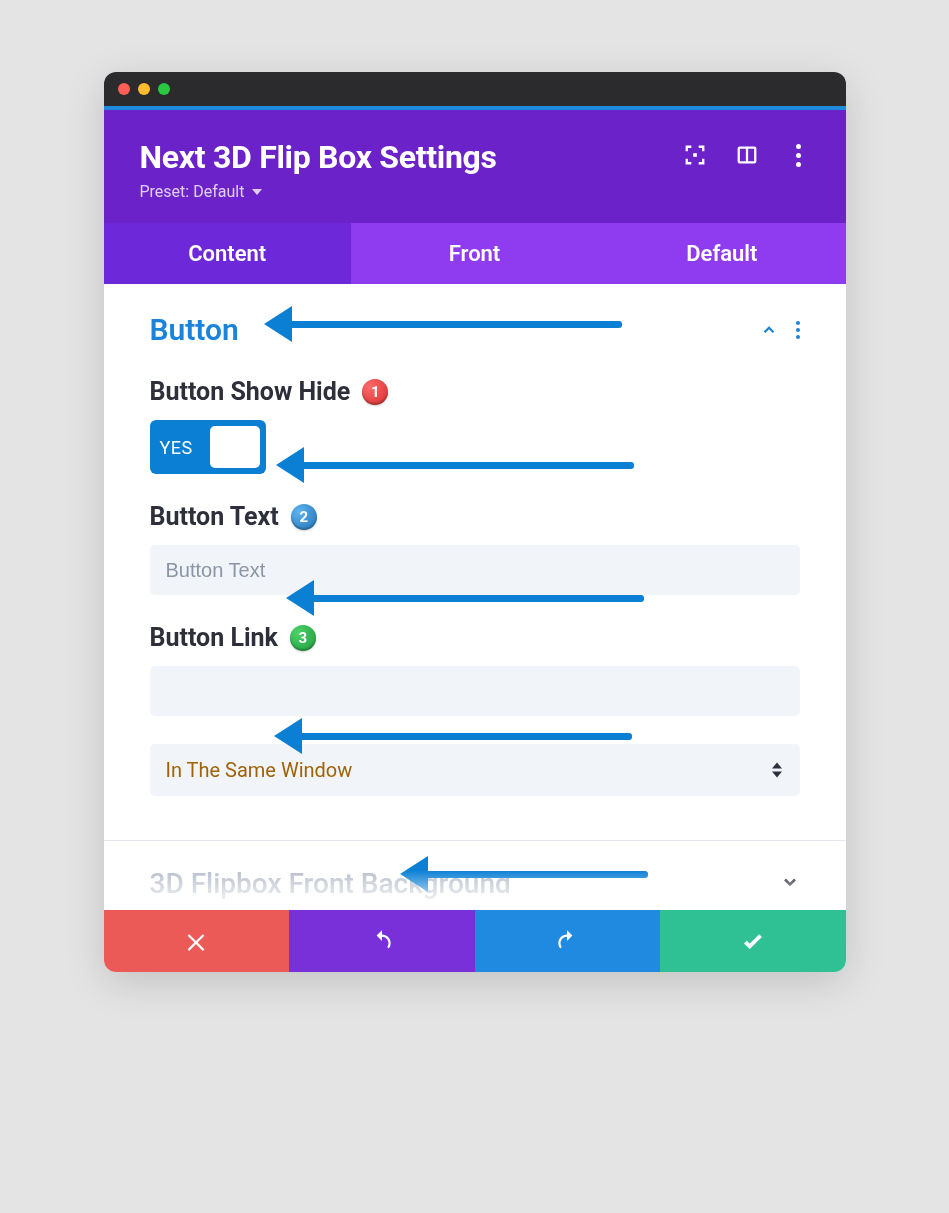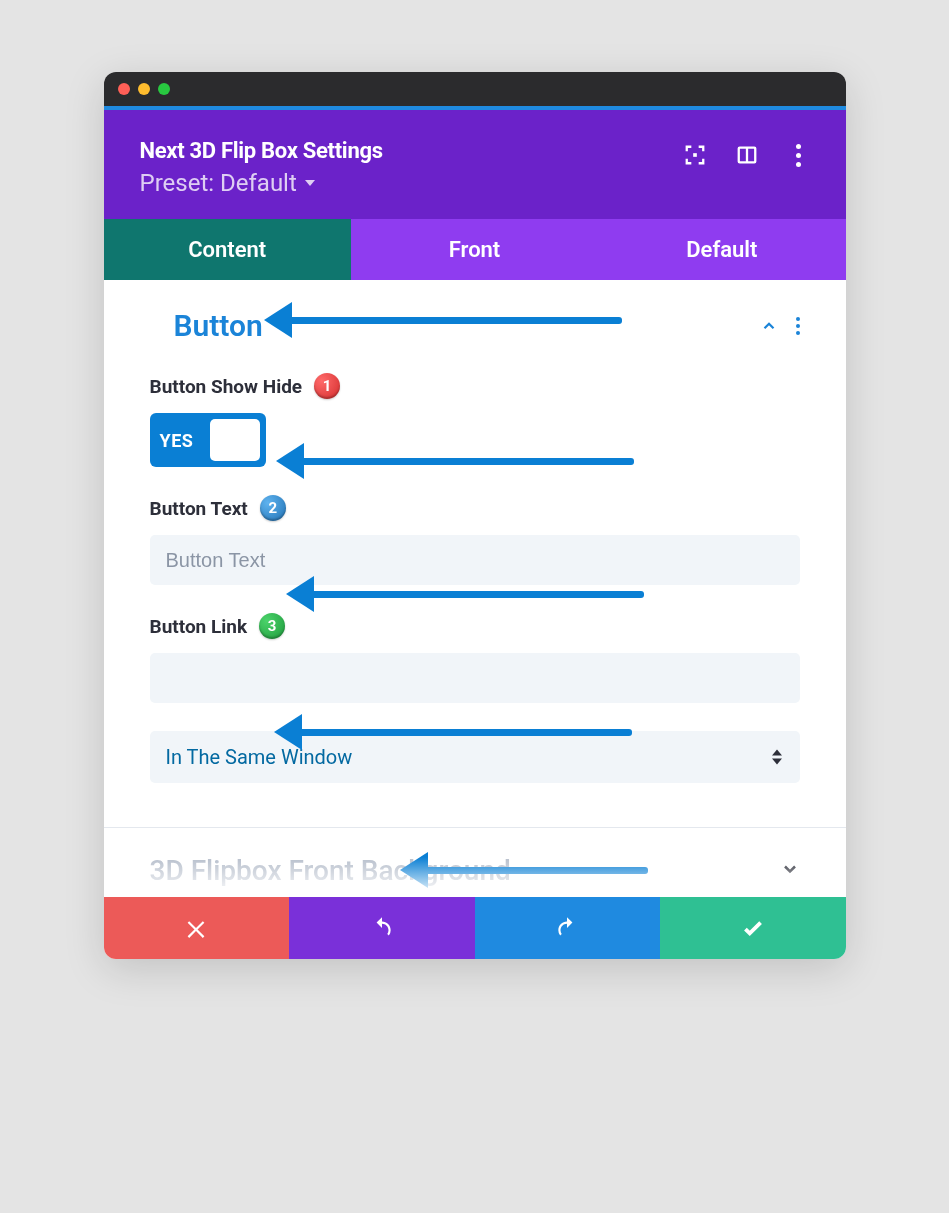--- a/index.html
+++ b/index.html
@@ -35,91 +35,91 @@
   .blue-strip { height: 4px; background: #1f8ae0; }
   .header {
     background: #6b22c9;
     color: #fff;
     padding: 28px 36px 22px 36px;
     display: flex;
     align-items: flex-start;
     justify-content: space-between;
   }
   .header-left { display: flex; flex-direction: column; gap: 6px; }
-  .header-title { font-size: 22px; font-weight: 700; letter-spacing: -0.3px; }
-  .header-preset { font-size: 24px; color: rgba(255,255,255,0.78); display: flex; align-items: center; gap: 8px; cursor: pointer; }
+  .header-title { font-size: 32px; font-weight: 700; letter-spacing: -0.3px; }
+  .header-preset { font-size: 16px; color: rgba(255,255,255,0.78); display: flex; align-items: center; gap: 8px; cursor: pointer; }
   .header-preset .caret { width: 0; height: 0; border-left: 5px solid transparent; border-right: 5px solid transparent; border-top: 6px solid rgba(255,255,255,0.78); }
   .header-icons { display: flex; align-items: center; gap: 30px; padding-top: 6px; }
   .hicon { width: 22px; height: 22px; display: flex; align-items: center; justify-content: center; cursor: pointer; }
   .hicon svg { stroke: #fff; fill: none; }
   .vdots { display: flex; flex-direction: column; gap: 4px; align-items: center; }
   .vdots span { width: 5px; height: 5px; border-radius: 50%; background: #fff; display: block; }
   .tabs {
     background: #8f3cf0;
     display: flex;
   }
   .tab {
     flex: 1;
     text-align: center;
     color: #fff;
     font-size: 22px;
     font-weight: 600;
     padding: 18px 0;
     cursor: pointer;
   }
-  .tab.active { background: #0f766e; }
+  .tab.active { background: #6d28d9; }
   .content { background: #fff; padding: 0; position: relative; }
   .section-header {
     display: flex;
     align-items: center;
     justify-content: space-between;
     padding: 28px 46px 16px 46px;
   }
-  .section-title { font-size: 30px; font-weight: 600; color: #1b84d8; margin-left: 24px; }
+  .section-title { font-size: 30px; font-weight: 600; color: #1b84d8; }
   .section-right { display: flex; align-items: center; gap: 18px; }
   .chev-up { width: 18px; height: 18px; }
   .chev-up svg { stroke: #1b84d8; }
   .vdots-sm { display: flex; flex-direction: column; gap: 3px; }
   .vdots-sm span { width: 4px; height: 4px; border-radius: 50%; background: #1b84d8; display: block; }
   .field { padding: 14px 46px; }
   .field-label-row { display: flex; align-items: center; gap: 12px; margin-bottom: 14px; }
-  .field-label { font-size: 19px; font-weight: 700; color: #2d2f3a; }
+  .field-label { font-size: 25px; font-weight: 700; color: #2d2f3a; }
   .badge {
     min-width: 26px; height: 26px; border-radius: 50%;
     display: inline-flex; align-items: center; justify-content: center;
     color: #fff; font-weight: 700; font-size: 15px;
     box-shadow: inset 0 -2px 2px rgba(0,0,0,0.25), 0 1px 2px rgba(0,0,0,0.2);
   }
   .badge.red { background: radial-gradient(circle at 30% 30%, #ff6a6a, #d32c2c); }
   .badge.blue { background: radial-gradient(circle at 30% 30%, #5fb3ef, #2071b4); }
   .badge.green { background: radial-gradient(circle at 30% 30%, #4bd36a, #1e9a3c); }
   .toggle {
     width: 116px; height: 54px; border-radius: 6px;
     background: #0a7fd4; position: relative;
     display: flex; align-items: center;
     padding: 0 10px;
     cursor: pointer;
   }
-  .toggle .label { color: #fff; font-weight: 700; font-size: 18px; letter-spacing: 0.5px; }
+  .toggle .label { color: #fff; font-weight: 400; font-size: 18px; letter-spacing: 0.5px; }
   .toggle .knob {
     position: absolute; right: 6px; top: 6px; bottom: 6px; width: 50px;
     border-radius: 5px; background: #fff;
   }
   .input {
     width: 100%; height: 50px; border: none; border-radius: 5px;
     background: #f1f5f9; padding: 0 16px; font-size: 20px; color: #2d2f3a;
     outline: none;
   }
   .input::placeholder { color: #8b95a5; font-weight: 500; }
   .select-wrap {
     position: relative; width: 100%;
   }
   .select {
     width: 100%; height: 52px; border: none; border-radius: 5px;
-    background: #f1f5f9; padding: 0 16px; font-size: 20px; color: #0369a1;
+    background: #f1f5f9; padding: 0 16px; font-size: 20px; color: #a16207;
     display: flex; align-items: center; cursor: pointer;
   }
   .select-arrows {
     position: absolute; right: 18px; top: 50%; transform: translateY(-50%);
     display: flex; flex-direction: column; gap: 3px; pointer-events: none;
   }
   .select-arrows .up, .select-arrows .down { width: 0; height: 0; border-left: 5px solid transparent; border-right: 5px solid transparent; }
   .select-arrows .up { border-bottom: 6px solid #2d2f3a; }
   .select-arrows .down { border-top: 6px solid #2d2f3a; }
   .divider { height: 1px; background: #e4e8ee; margin: 30px 0 0 0; }

